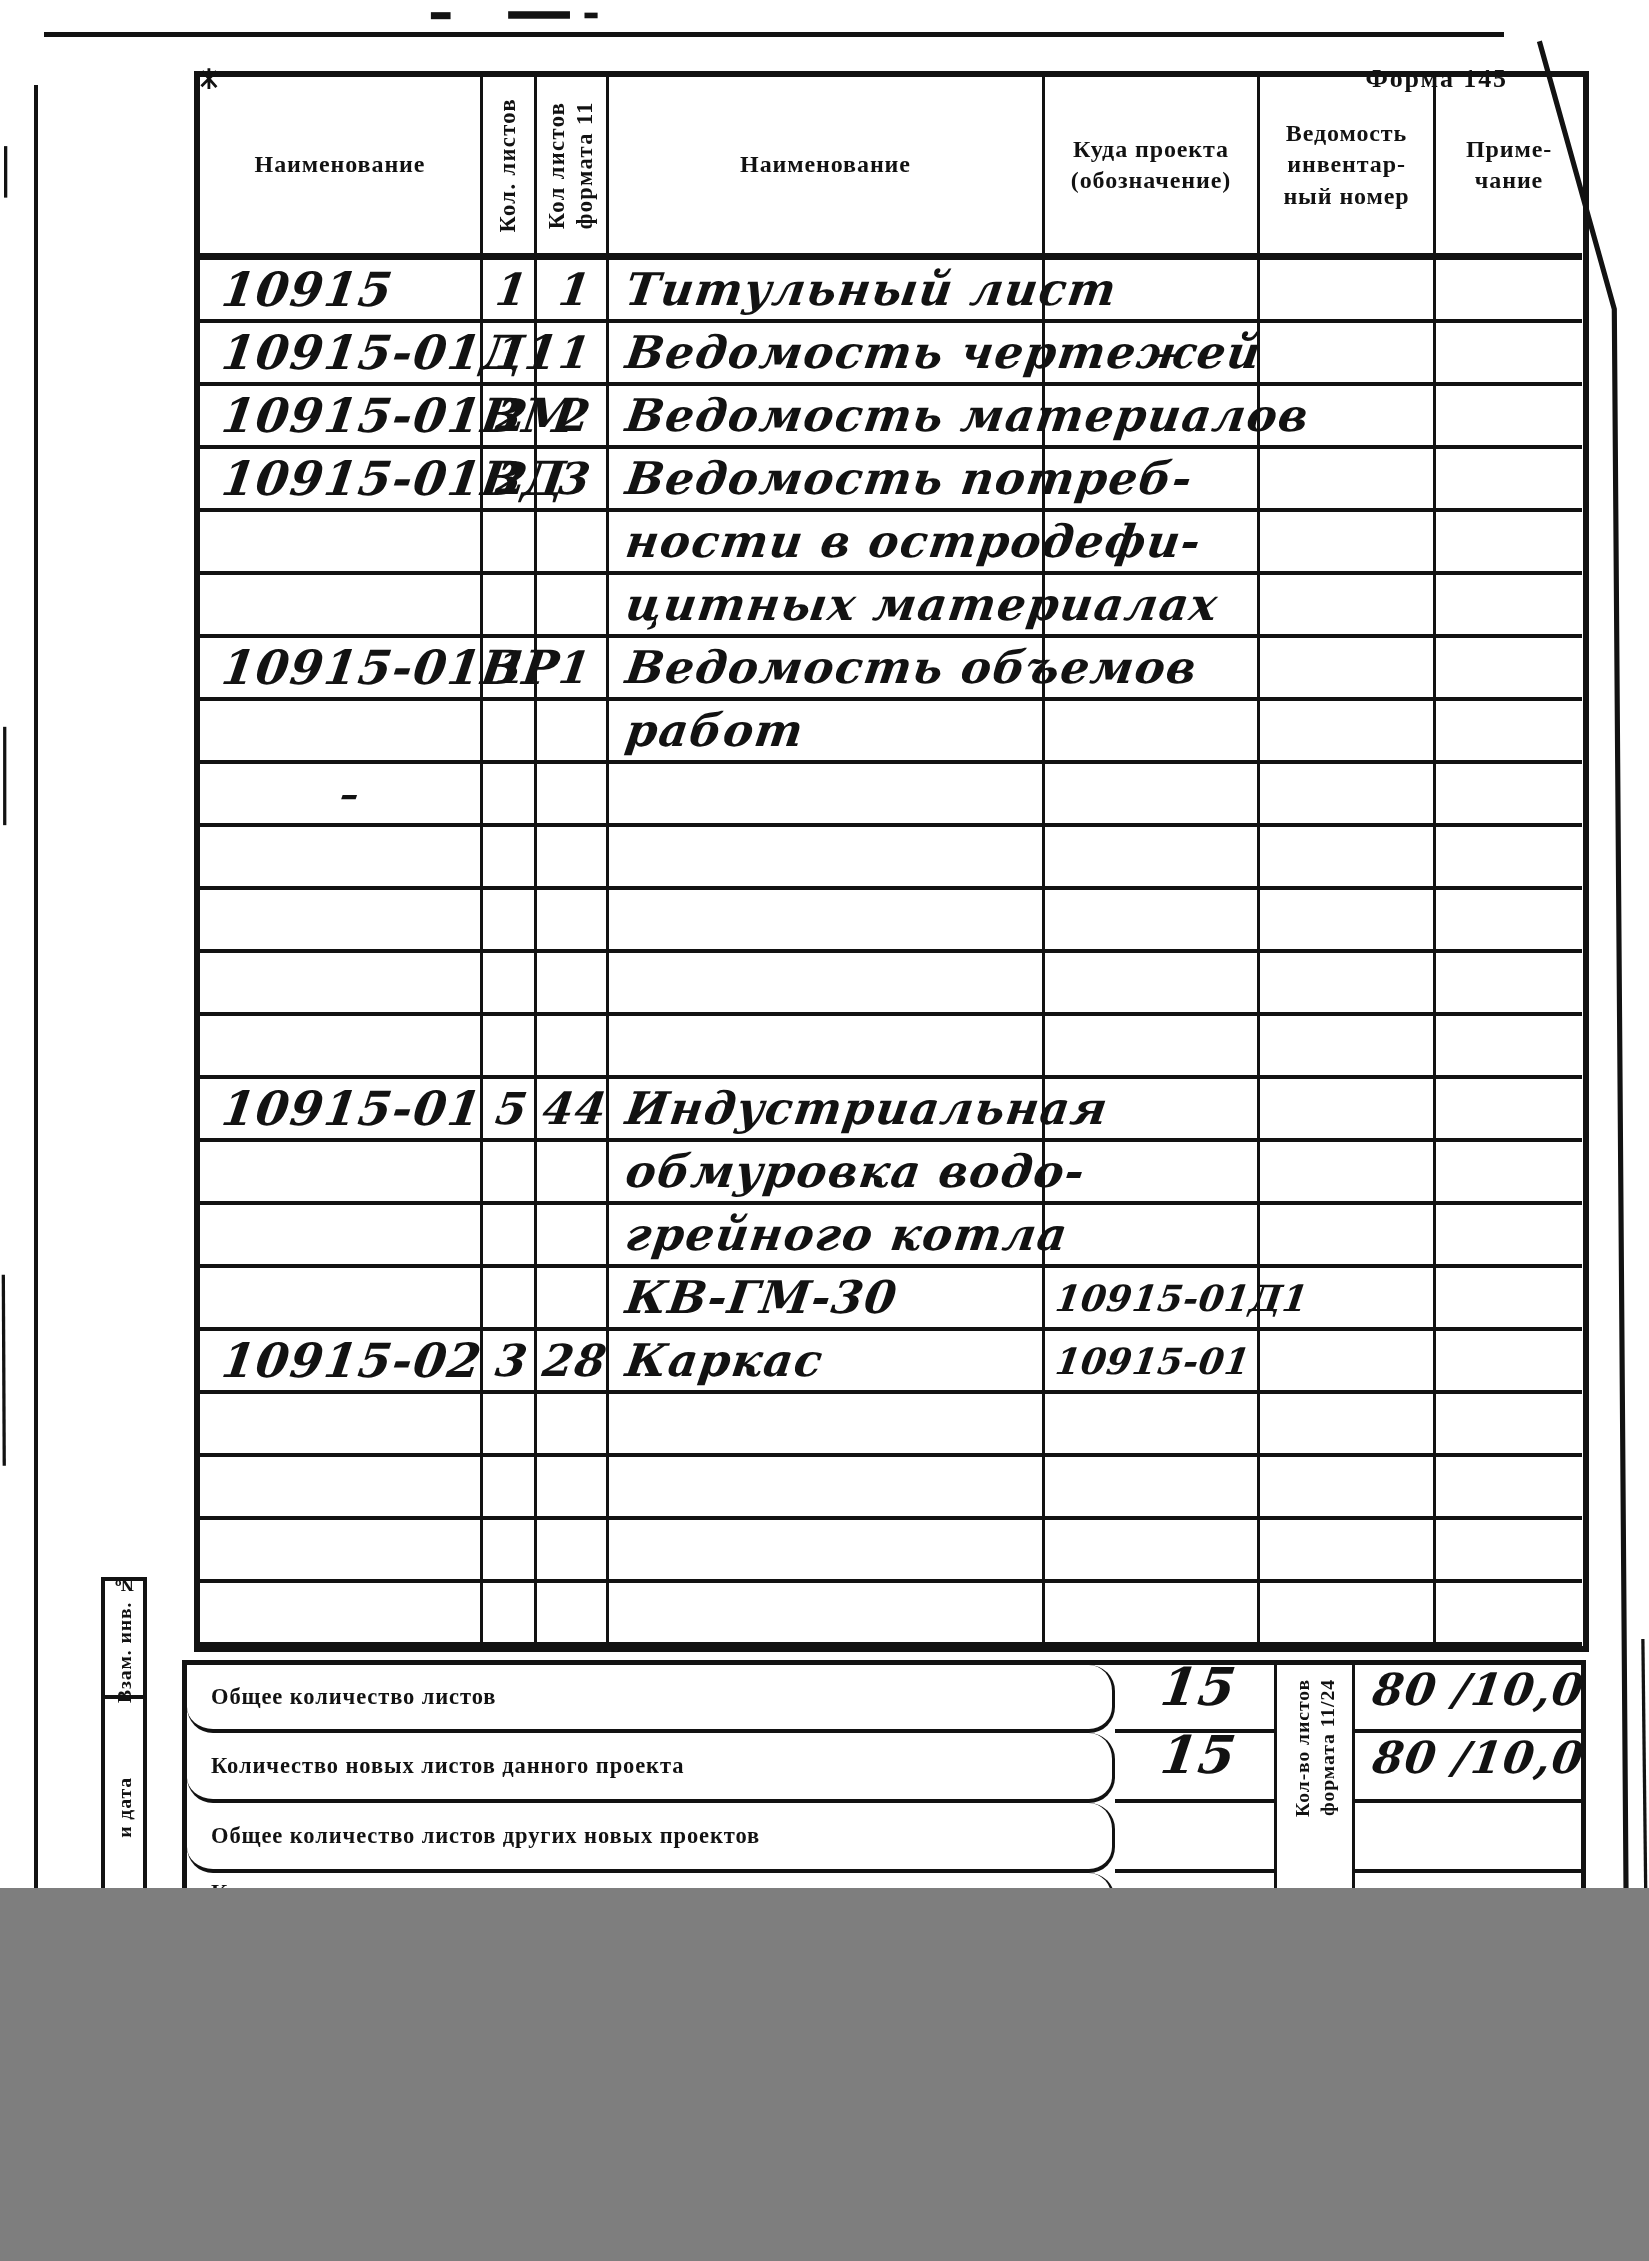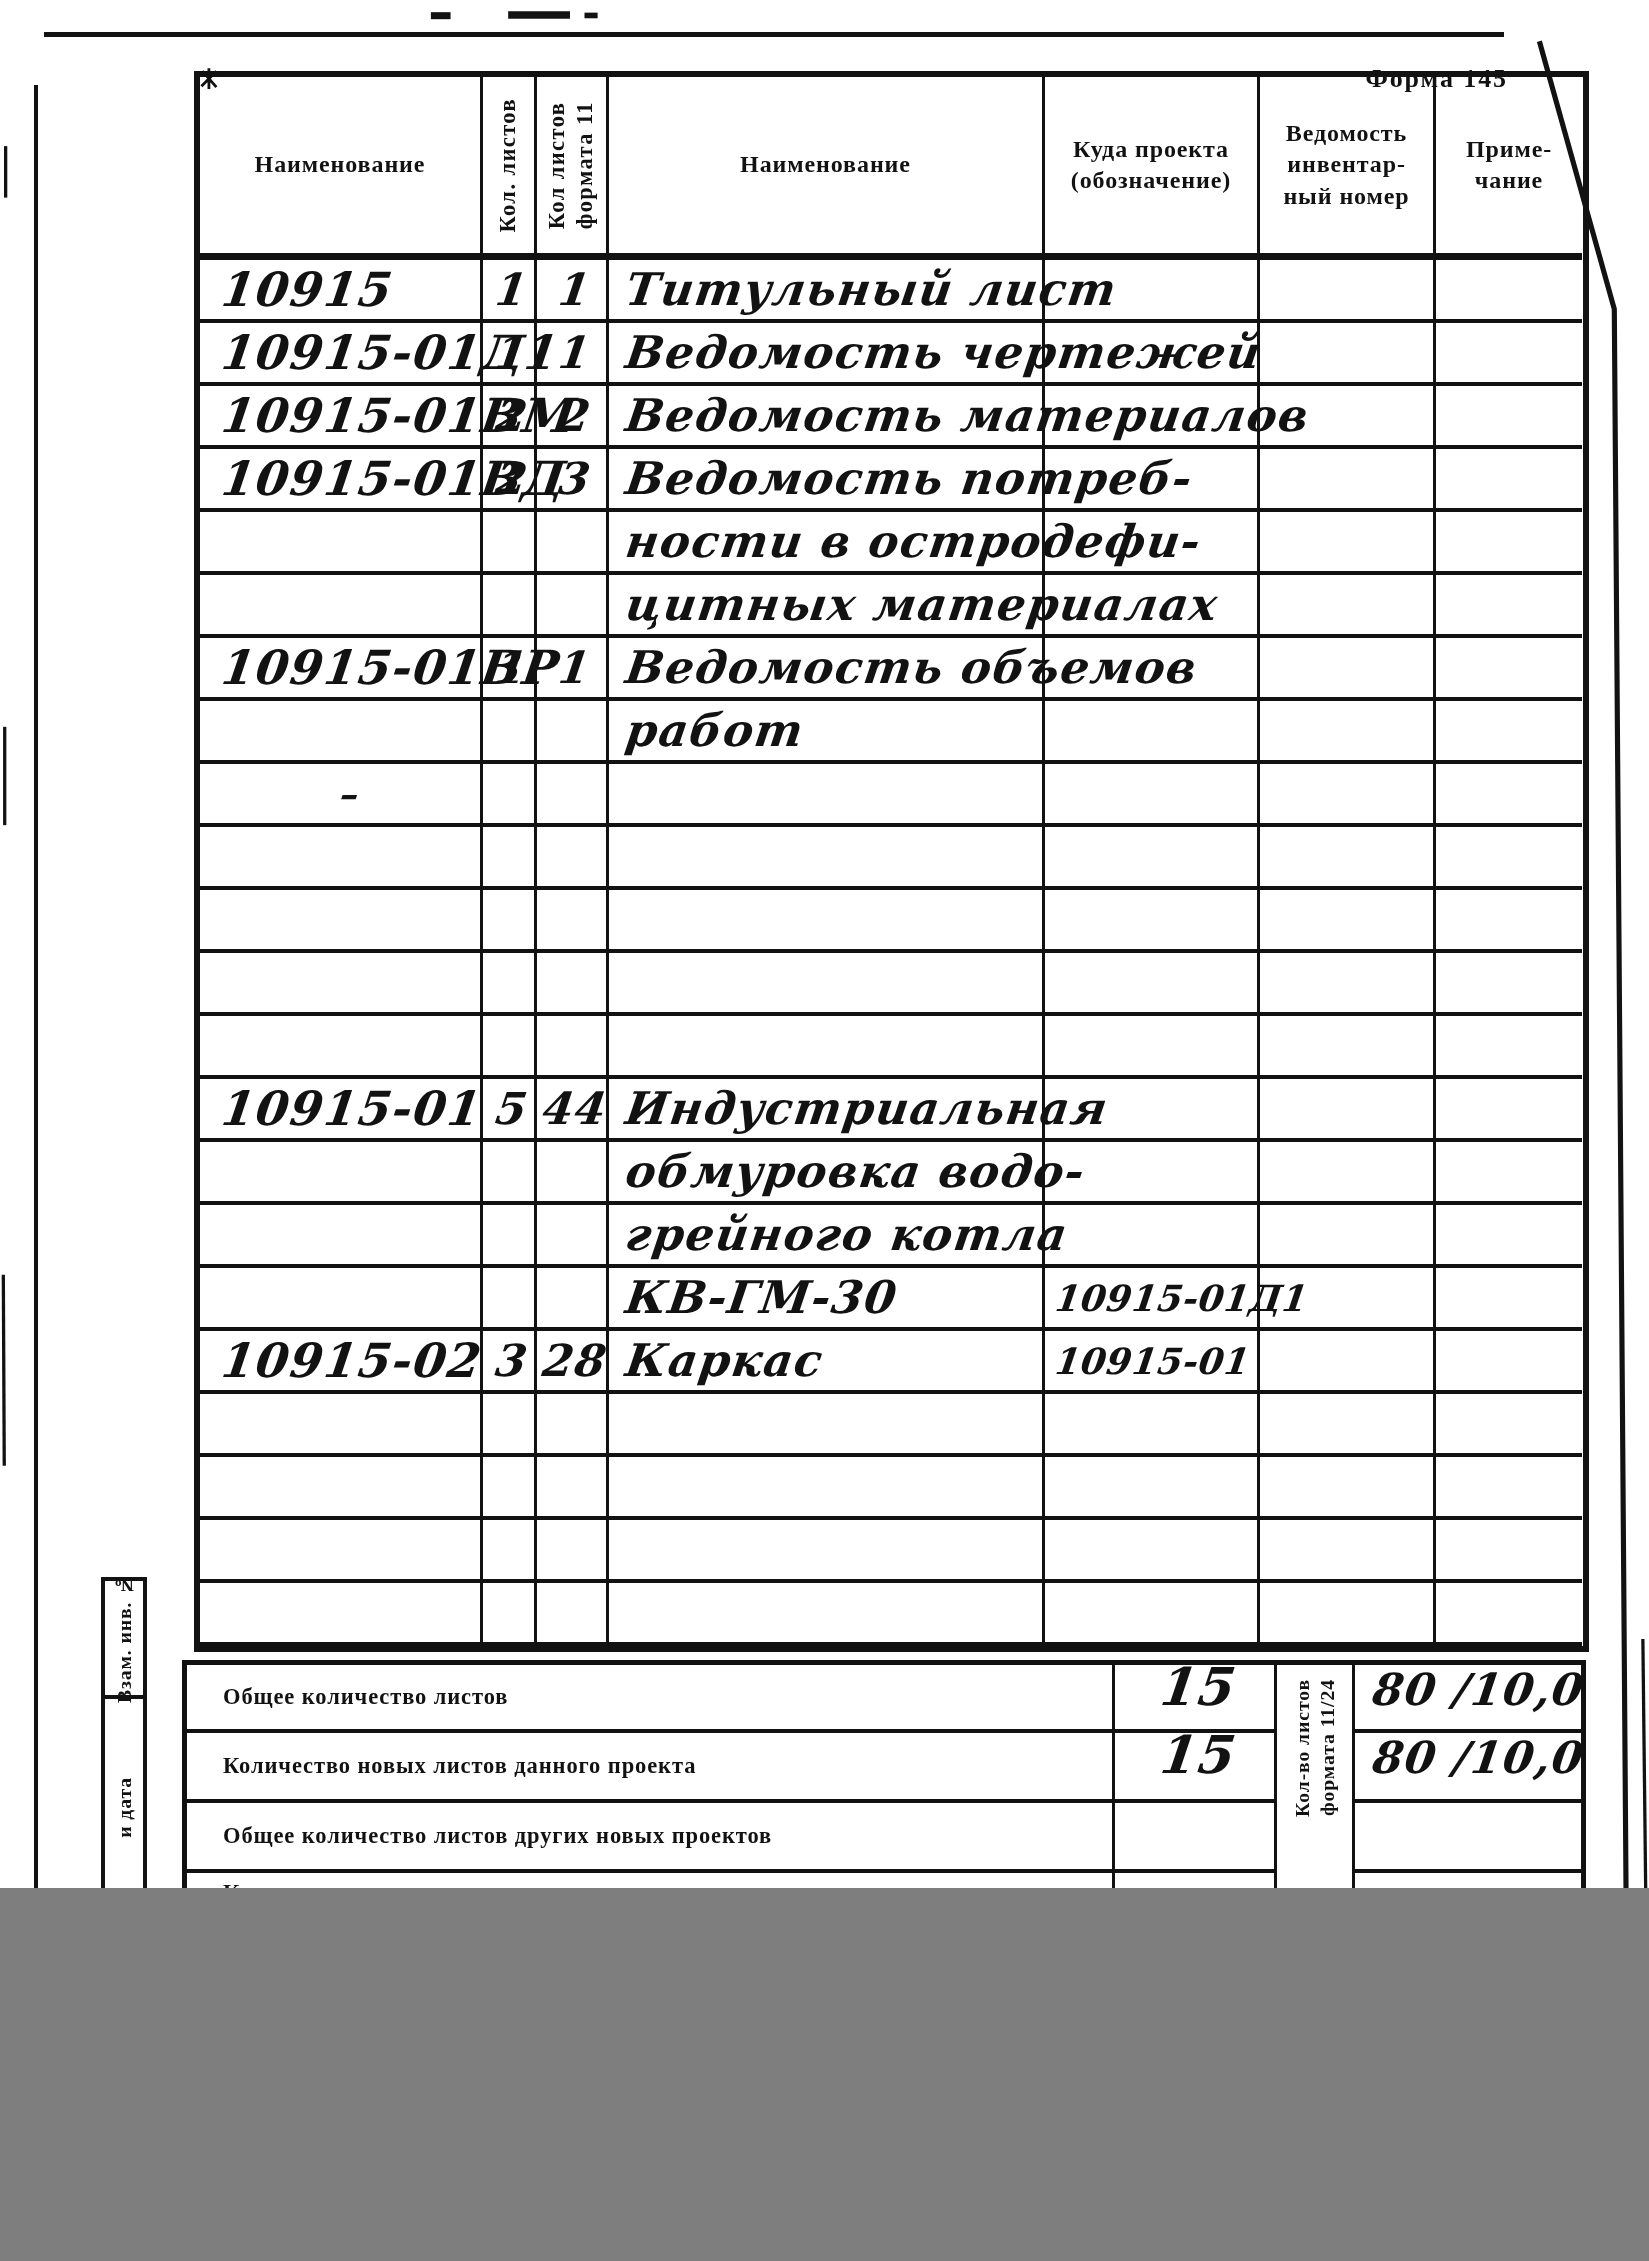--- a/index.html
+++ b/index.html
@@ -75,22 +75,22 @@
     box-sizing: content-box;
     display: grid;
     grid-template-columns: 928px 162px 78px 226px;
     grid-template-rows: 68px 70px 70px 84px;
     border: 5.2px solid #121212;
     background: transparent;
     z-index: 10;
   }
   .s-label {
     grid-column: 1; border-right: 3.7px solid #121212; border-bottom: 4.2px solid #121212;
-    display: flex; align-items: center; padding-left: 36px;
-    font-size: 22.5px; font-weight: bold; letter-spacing: 0.9px; white-space: nowrap;
+    display: flex; align-items: center; padding-left: 24px;
+    font-size: 22.5px; font-weight: bold; letter-spacing: 0.9px; white-space: nowrap; border-radius: 26px;
   }
   .s-label.cut { align-items: flex-start; padding-top: 6.6px; }
   .s-val { grid-column: 2; border-right: 3.7px solid #121212; border-bottom: 4.2px solid #121212;
     display: flex; align-items: flex-start; justify-content: center; }
   .s-val .hw { font-size: 52px; margin-top: -8.4px; }
   .s-rot { grid-column: 3; grid-row: 1 / 5; border-right: 3.7px solid #121212;
     display: flex; align-items: flex-start; justify-content: center; padding-top: 14px; }
   .s-rot .vtext { font-size: 19.7px; letter-spacing: 0.9px; }
   .s-fmt { grid-column: 4; border-bottom: 4.2px solid #121212; display: flex; align-items: flex-start; }
   .s-fmt .hw { font-size: 44px; padding-left: 14px; margin-top: -4.7px; }

